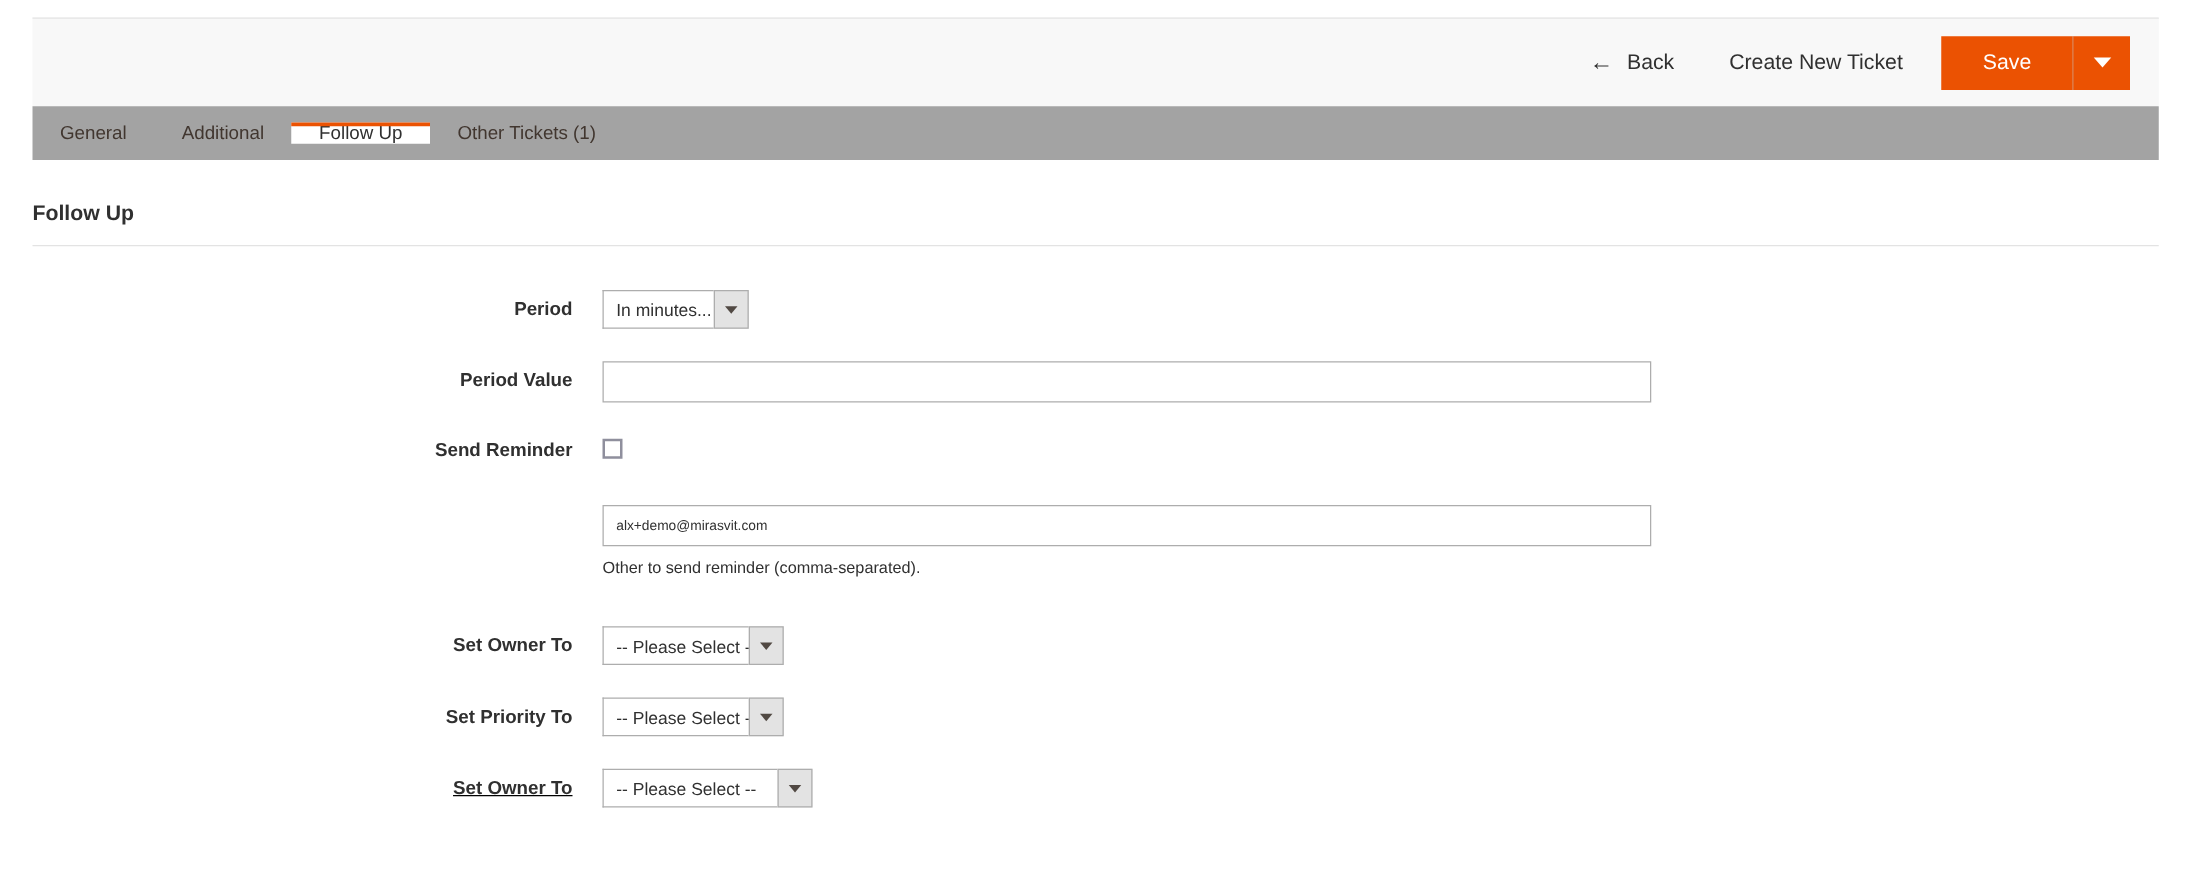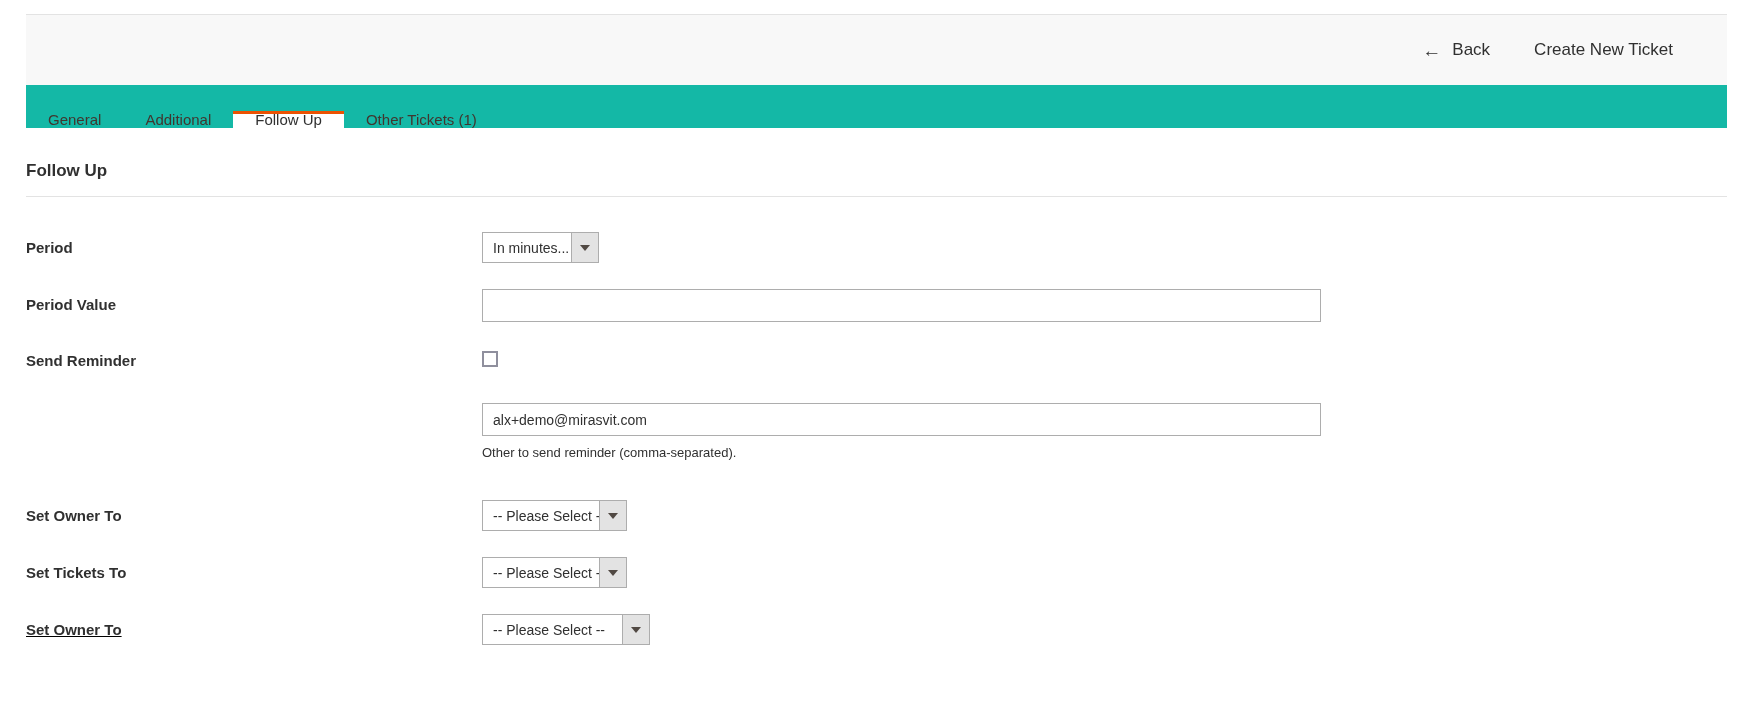--- a/index.html
+++ b/index.html
@@ -88,23 +88,23 @@
     width: 0; height: 0;
     border-left: 7px solid transparent;
     border-right: 7px solid transparent;
     border-top: 8px solid #ffffff;
   }
   
   .tabbar {
     position: absolute;
     left: 26px; top: 85px;
     width: 1701px; height: 43px;
-    background: #14b8a6;
-    display: flex;
-    align-items: flex-end;
+    background: #a3a3a3;
+    display: flex;
+    align-items: center;
   }
   .tab {
     display: flex;
     align-items: center;
     padding: 0 22px;
     font-size: 15px;
     color: #41362f;
     cursor: pointer;
     position: relative;
     white-space: nowrap;
@@ -142,20 +142,21 @@
   .form {
     padding-top: 26px;
   }
   .field-row {
     display: flex;
     align-items: flex-start;
     margin-bottom: 0;
   }
   .field-label {
     width: 456px;
+    text-align: right;
     padding-right: 24px;
     font-size: 15px;
     font-weight: bold;
     color: #303030;
     line-height: 1.3;
   }
   .field-control {
     flex: 1;
   }
   
@@ -192,21 +193,21 @@
   }
   .sel-w-period .sel-text { width: 89px; }
   .sel-w-status .sel-text { width: 117px; }
   .sel-w-owner  .sel-text { width: 140px; }
 
   .text-input {
     width: 839px;
     height: 33px;
     border: 1px solid #adadad;
     background: #ffffff;
-    font-size: 14px;
+    font-size: 11px;
     color: #303030;
     padding: 0 10px;
     font-family: "Liberation Sans", sans-serif;
     outline: none;
   }
   .note {
     font-size: 13px;
     color: #303030;
     margin-top: 9px;
   }
@@ -235,20 +236,27 @@
   <div class="header">
     <div class="header-actions">
 
       <div class="back-link">
         <span class="back-arrow">←</span>
         <span>Back</span>
       </div>
 
       <div class="create-link">Create New Ticket</div>
 
+      <div class="save-group">
+        <button class="save-btn">Save</button>
+        <div class="save-sep"></div>
+        <div class="save-caret">
+          <span class="tri"></span>
+        </div>
+      </div>
 
     </div>
   </div>
 
   <div class="tabbar">
     <div class="tab">
       <span>General</span>
     </div>
     <div class="tab">
       <span>Additional</span>
@@ -308,21 +316,21 @@
           <div class="m-select sel-w-status">
             <div class="sel-text">-- Please Select --</div>
             <div class="sel-btn">
               <span class="tri"></span>
             </div>
           </div>
         </div>
       </div>
 
       <div class="field-row r-priority">
-        <div class="field-label label-mid">Set Tickets To</div>
+        <div class="field-label label-mid">Set Priority To</div>
         <div class="field-control">
           <div class="m-select sel-w-status">
             <div class="sel-text">-- Please Select --</div>
             <div class="sel-btn">
               <span class="tri"></span>
             </div>
           </div>
         </div>
       </div>
 

